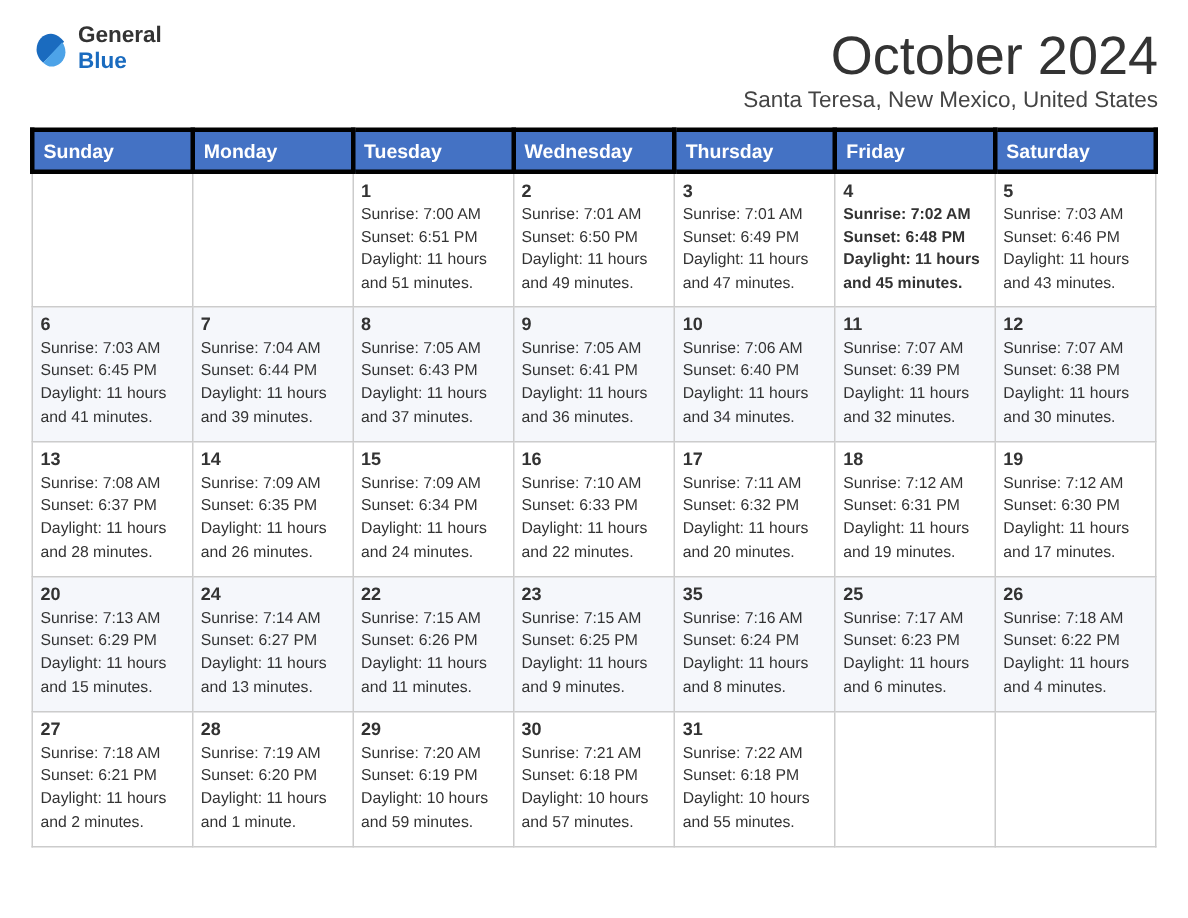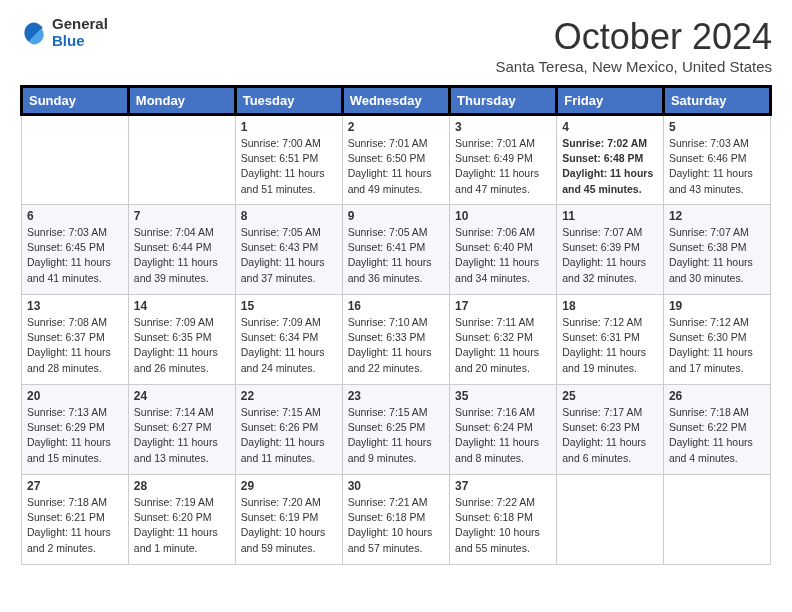--- a/index.html
+++ b/index.html
@@ -312,21 +312,21 @@
 Sunset: 6:19 PM
 Daylight: 10 hours and 59 minutes.</div>
         </td>
         <td>
           <span class="day-number">30</span>
           <div class="day-info" style="white-space: pre-line;">Sunrise: 7:21 AM
 Sunset: 6:18 PM
 Daylight: 10 hours and 57 minutes.</div>
         </td>
         <td>
-          <span class="day-number">37</span>
+          <span class="day-number">31</span>
           <div class="day-info" style="white-space: pre-line;">Sunrise: 7:22 AM
 Sunset: 6:18 PM
 Daylight: 10 hours and 55 minutes.</div>
         </td>
         <td class="empty-cell"></td>
         <td class="empty-cell"></td>
       </tr>
     </tbody>
 </table>
 

